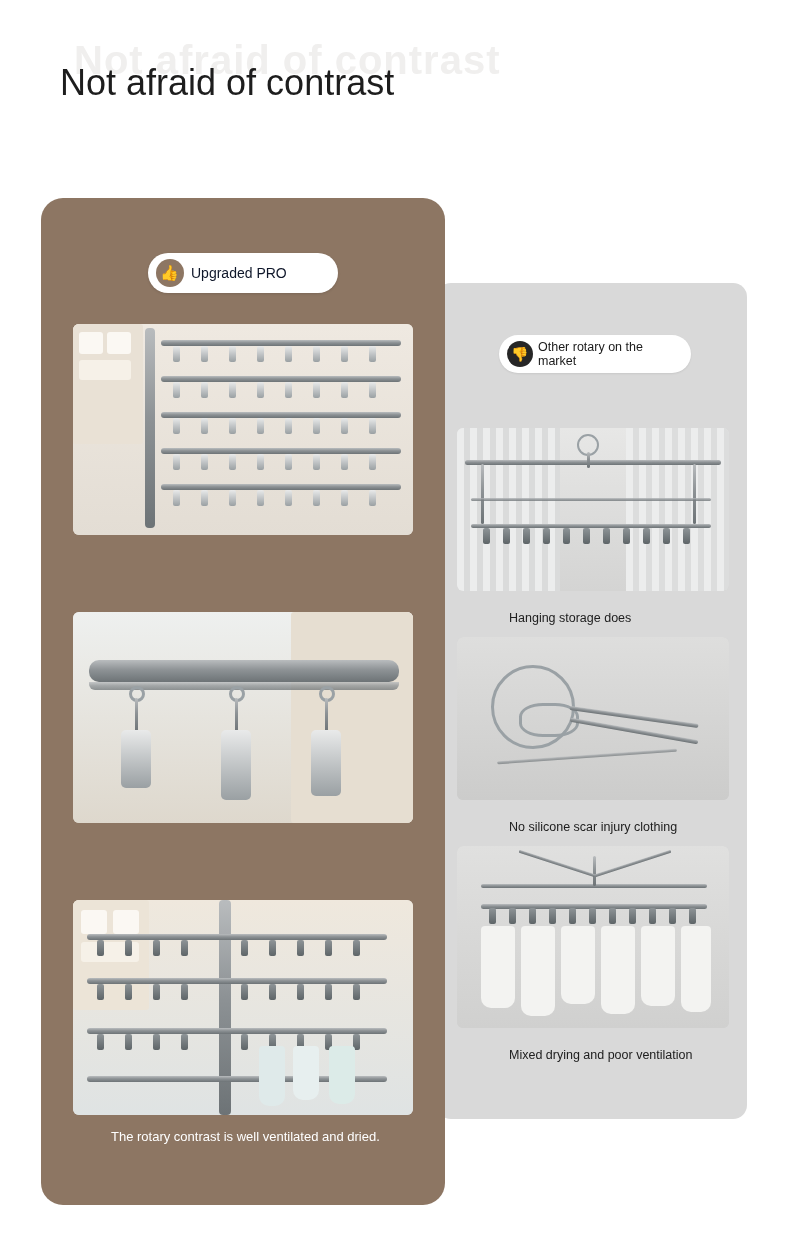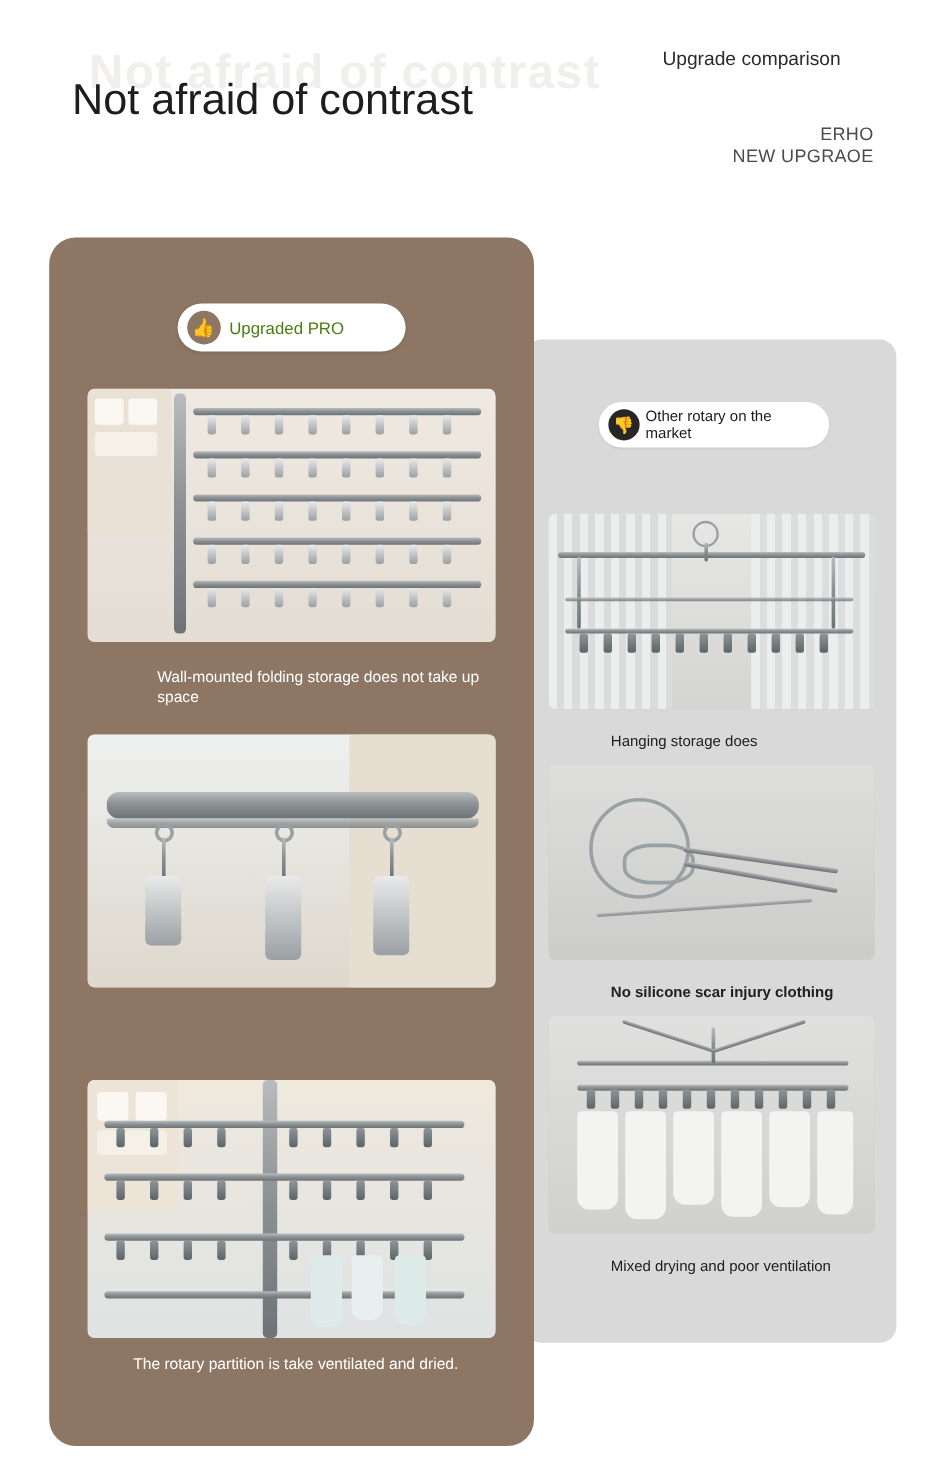--- a/index.html
+++ b/index.html
@@ -130,21 +130,21 @@
   .badge-left .circ {
     width: 28px; height: 28px;
     background: #8d7663;
     border-radius: 50%;
     display: flex; align-items: center; justify-content: center;
     color: #fff; font-size: 15px;
     flex: 0 0 auto;
   }
   .badge-left .btxt {
     font-size: 14px;
-    color: #4d7c0f;
+    color: #0f172a;
     margin-left: 7px;
   }
   .l-photo {
     position: absolute;
     left: 32px;
     width: 340px;
     border-radius: 6px;
     overflow: hidden;
     background: #d8d3cb;
   }
@@ -188,25 +188,20 @@
     border-radius: 3px;
   }
 </style>
 </head>
 <body>
 
 <div class="page">
 
   <div class="headline-ghost">Not afraid of contrast</div>
   <div class="headline">Not afraid of contrast</div>
-  <div class="sub-upgrade">Upgrade comparison</div>
-  <div class="brand-block">
-    <span class="brand-name">ERHO</span>
-    <span class="brand-tag">NEW UPGRAOE</span>
-  </div>
 
   <div class="panel-right">
 
     <div class="badge-right">
       <span class="circ">👎</span>
       <span class="btxt">Other rotary on the market</span>
     </div>
 
     <div class="r-photo" style="top:145px; height:163px;">
       <div class="ph">
@@ -238,21 +233,21 @@
     <div class="r-photo" style="top:354px; height:163px;">
       <div class="ph">
         <div class="sky" style="background:linear-gradient(180deg,#dededd 0%,#cccccb 100%);"></div>
         <div class="hookwire" style="left:34px; top:28px; width:84px; height:84px; border-width:3px;"></div>
         <div class="hookwire" style="left:62px; top:66px; width:60px; height:34px; border-width:3px; border-radius:40%;"></div>
         <div class="rail" style="left:112px; top:78px; width:130px; height:4px; transform:rotate(8deg);"></div>
         <div class="rail" style="left:112px; top:92px; width:130px; height:4px; transform:rotate(10deg);"></div>
         <div class="rail" style="left:40px; top:118px; width:180px; height:3px; transform:rotate(-4deg); opacity:.7;"></div>
       </div>
     </div>
-    <div class="r-cap" style="top:537px; width:220px;font-weight:bold;">No silicone scar injury clothing</div>
+    <div class="r-cap" style="top:537px; width:220px;">No silicone scar injury clothing</div>
 
     <div class="r-photo" style="top:563px; height:182px;">
       <div class="ph">
         <div class="sky" style="background:linear-gradient(180deg,#e0e0df 0%,#d0d0cf 100%);"></div>
         <div class="rail" style="left:24px; top:38px; width:226px; height:4px;"></div>
         <div class="rail" style="left:136px; top:10px; width:3px; height:30px;"></div>
         <div class="rail" style="left:60px; top:16px; width:80px; height:3px; transform:rotate(18deg);"></div>
         <div class="rail" style="left:136px; top:16px; width:80px; height:3px; transform:rotate(-18deg);"></div>
         <div class="rail" style="left:24px; top:58px; width:226px; height:5px;"></div>
         <div class="clip dark" style="left:32px;  top:62px;"></div>
@@ -332,21 +327,20 @@
         <div class="clip" style="left:100px; top:166px;"></div>
           <div class="clip" style="left:128px; top:166px;"></div>
         <div class="clip" style="left:156px; top:166px;"></div>
           <div class="clip" style="left:184px; top:166px;"></div>
         <div class="clip" style="left:212px; top:166px;"></div>
           <div class="clip" style="left:240px; top:166px;"></div>
         <div class="clip" style="left:268px; top:166px;"></div>
           <div class="clip" style="left:296px; top:166px;"></div>
       </div>
     </div>
-    <div class="l-cap" style="top:357px; width:290px;">Wall-mounted folding storage does not take up space</div>
 
     <div class="l-photo" style="top:414px; height:211px;">
       <div class="ph">
         <div class="sky" style="background:linear-gradient(180deg,#eef0ef 0%,#ded8cd 100%);"></div>
         <div class="shelfbox" style="left:218px; top:0; width:122px; height:211px; background:#e6ded1;"></div>
         <div class="rail" style="left:16px; top:48px; width:310px; height:22px; border-radius:10px;"></div>
         <div class="rail" style="left:16px; top:70px; width:310px; height:8px; border-radius:0 0 6px 6px; opacity:.75;"></div>
         <div class="hookwire" style="left:56px;  top:74px; width:16px; height:16px; border-width:3px;"></div>
         <div class="hookwire" style="left:156px; top:74px; width:16px; height:16px; border-width:3px;"></div>
         <div class="hookwire" style="left:246px; top:74px; width:16px; height:16px; border-width:3px;"></div>
@@ -396,16 +390,16 @@
         <div class="clip dark" style="left:168px; top:134px;"></div>
           <div class="clip dark" style="left:196px; top:134px;"></div>
         <div class="clip dark" style="left:224px; top:134px;"></div>
           <div class="clip dark" style="left:252px; top:134px;"></div>
         <div class="clip dark" style="left:280px; top:134px;"></div>
         <div class="sockitem" style="left:186px; top:146px; width:26px; height:60px; background:#dfeaea;"></div>
         <div class="sockitem" style="left:220px; top:146px; width:26px; height:54px; background:#e7efef;"></div>
         <div class="sockitem" style="left:256px; top:146px; width:26px; height:58px; background:#dcebe8;"></div>
       </div>
     </div>
-    <div class="l-cap" style="top:930px; width:290px; left:70px;">The rotary partition is take ventilated and dried.</div>
+    <div class="l-cap" style="top:930px; width:290px; left:70px;">The rotary contrast is well ventilated and dried.</div>
   </div>
 
 </div>
 
 </body></html>

